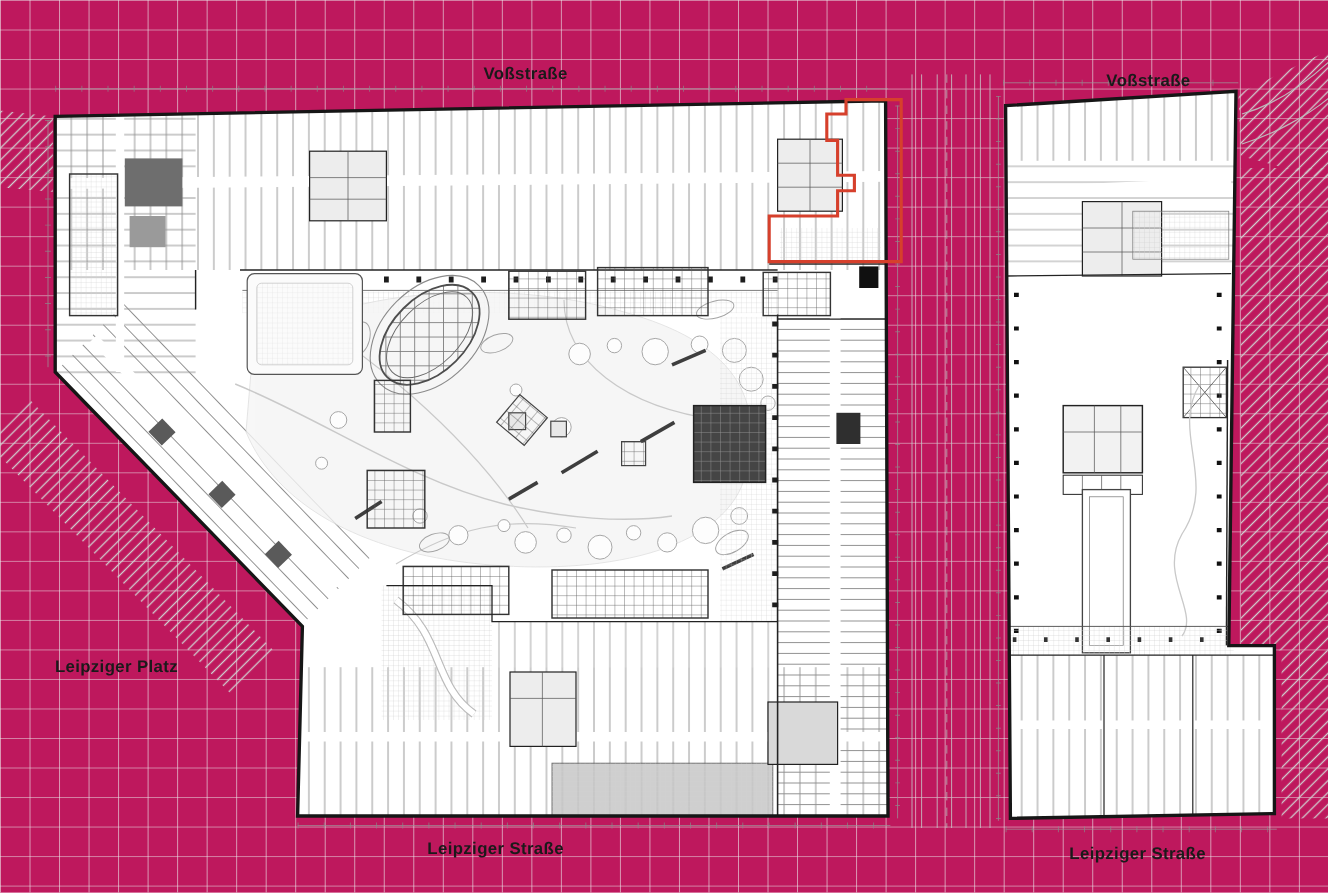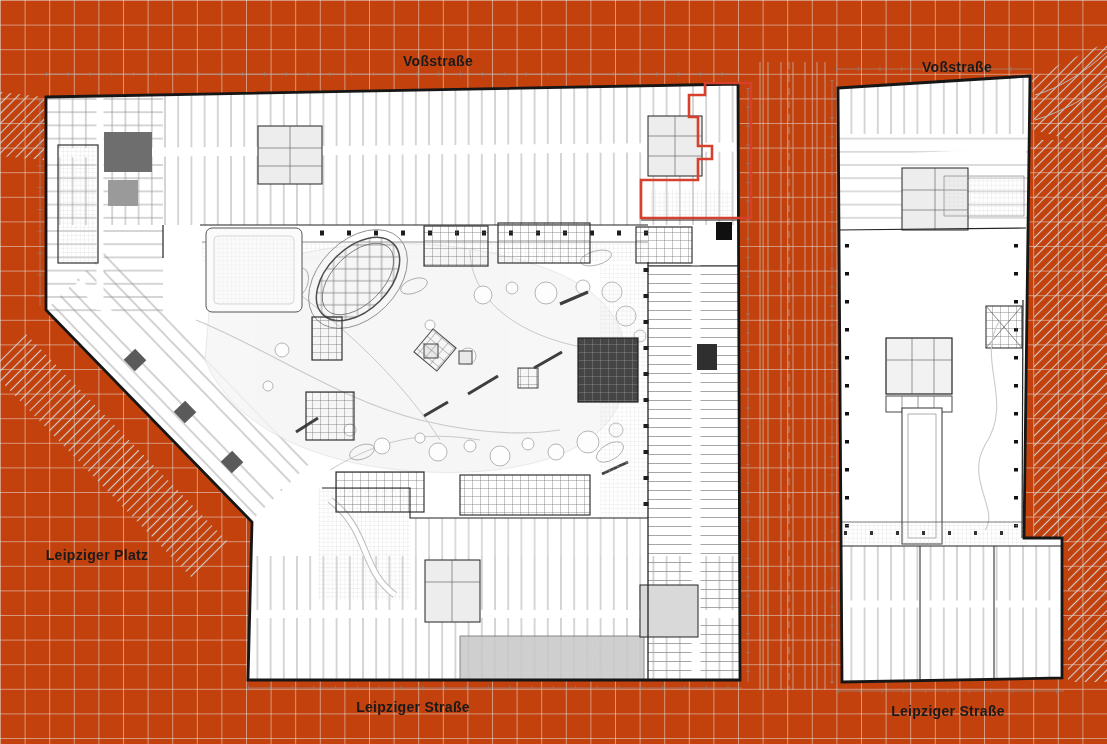--- a/index.html
+++ b/index.html
@@ -1,19 +1,19 @@
 <!DOCTYPE html>
 <html><head>
 <meta charset="utf-8">
 <style>
   html,body { margin:0; padding:0; background:#fff; }
   .canvas {
     position:relative;
     width:1107px; height:744px;
-    background:#c2410c;
+    background:#be185d;
     overflow:hidden;
     font-family:"Liberation Sans", sans-serif;
   }
   svg { position:absolute; inset:0; display:block; }
   .street-label {
     font-family:"Liberation Sans", sans-serif;
     font-weight:bold;
     font-size:14px;
     fill:#1a1a1a;
     letter-spacing:0.3px;

